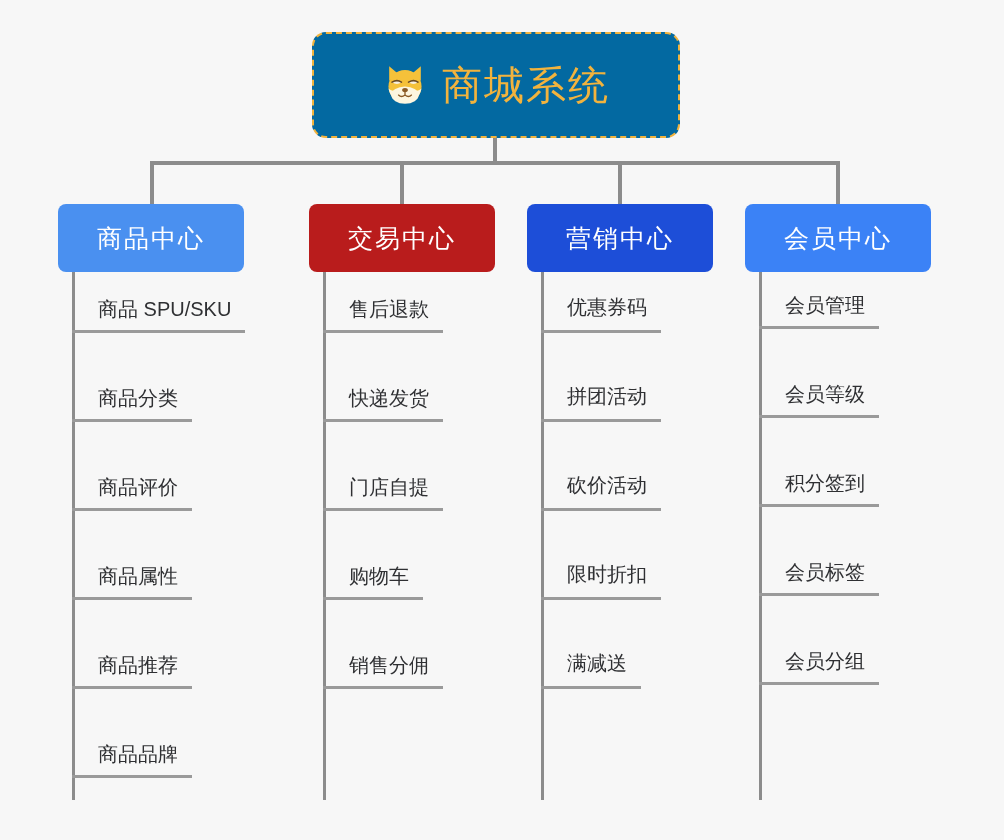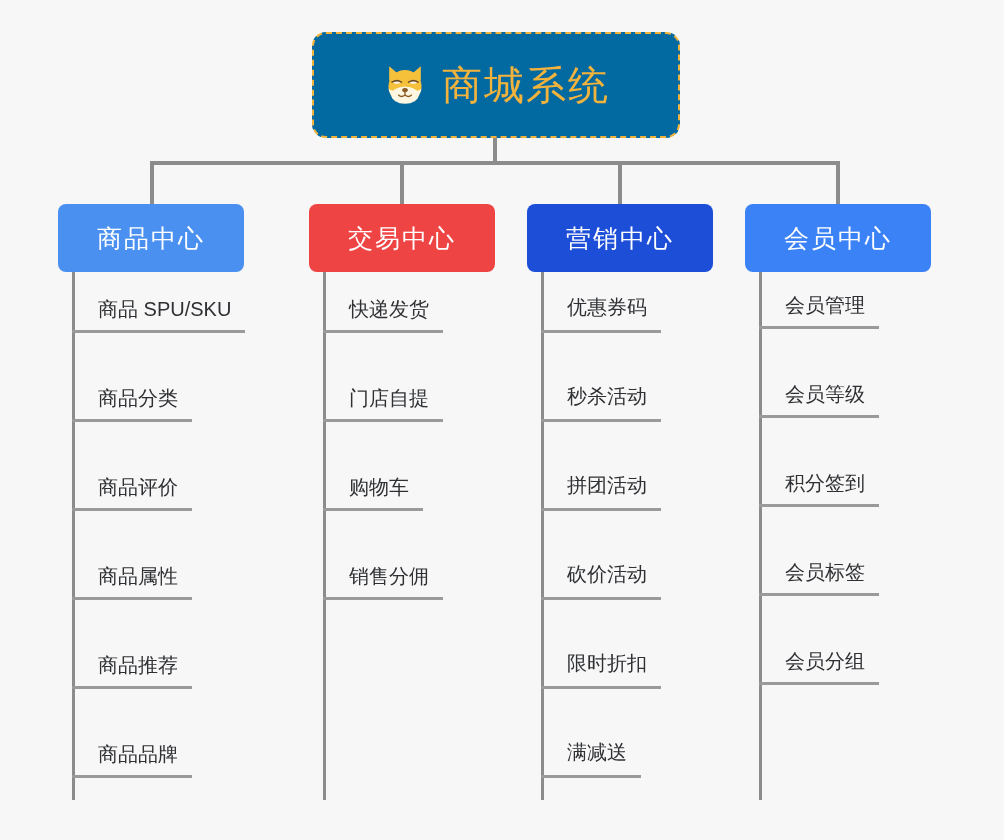--- a/index.html
+++ b/index.html
@@ -161,25 +161,28 @@
       <div class="leaf">
         <span class="leaf-label">商品推荐</span>
       </div>
       <div class="leaf">
         <span class="leaf-label">商品品牌</span>
       </div>
     </div>
   </div>
 
   <div class="branch" style="left:309px; width:240px;">
-    <div class="branch-head" style="background:#ef4444; width:186px;">
+    <div class="branch-head" style="background:#b91c1c; width:186px;">
       <span>交易中心</span>
     </div>
     <div class="spine" style="left:14px; top:68px; height:528px;"></div>
     <div class="leaves" style="left:14px; top:40px;">
+      <div class="leaf">
+        <span class="leaf-label">售后退款</span>
+      </div>
       <div class="leaf">
         <span class="leaf-label">快递发货</span>
       </div>
       <div class="leaf">
         <span class="leaf-label">门店自提</span>
       </div>
       <div class="leaf">
         <span class="leaf-label">购物车</span>
       </div>
       <div class="leaf">
@@ -191,23 +194,20 @@
   <div class="branch" style="left:527px; width:240px;">
     <div class="branch-head" style="background:#1d4ed8; width:186px;">
       <span>营销中心</span>
     </div>
     <div class="spine" style="left:14px; top:68px; height:528px;"></div>
     <div class="leaves" style="left:14px; top:40px;font-family:Liberation Mono, monospace;">
       <div class="leaf">
         <span class="leaf-label">优惠券码</span>
       </div>
       <div class="leaf">
-        <span class="leaf-label">秒杀活动</span>
-      </div>
-      <div class="leaf">
         <span class="leaf-label">拼团活动</span>
       </div>
       <div class="leaf">
         <span class="leaf-label">砍价活动</span>
       </div>
       <div class="leaf">
         <span class="leaf-label">限时折扣</span>
       </div>
       <div class="leaf">
         <span class="leaf-label">满减送</span>

